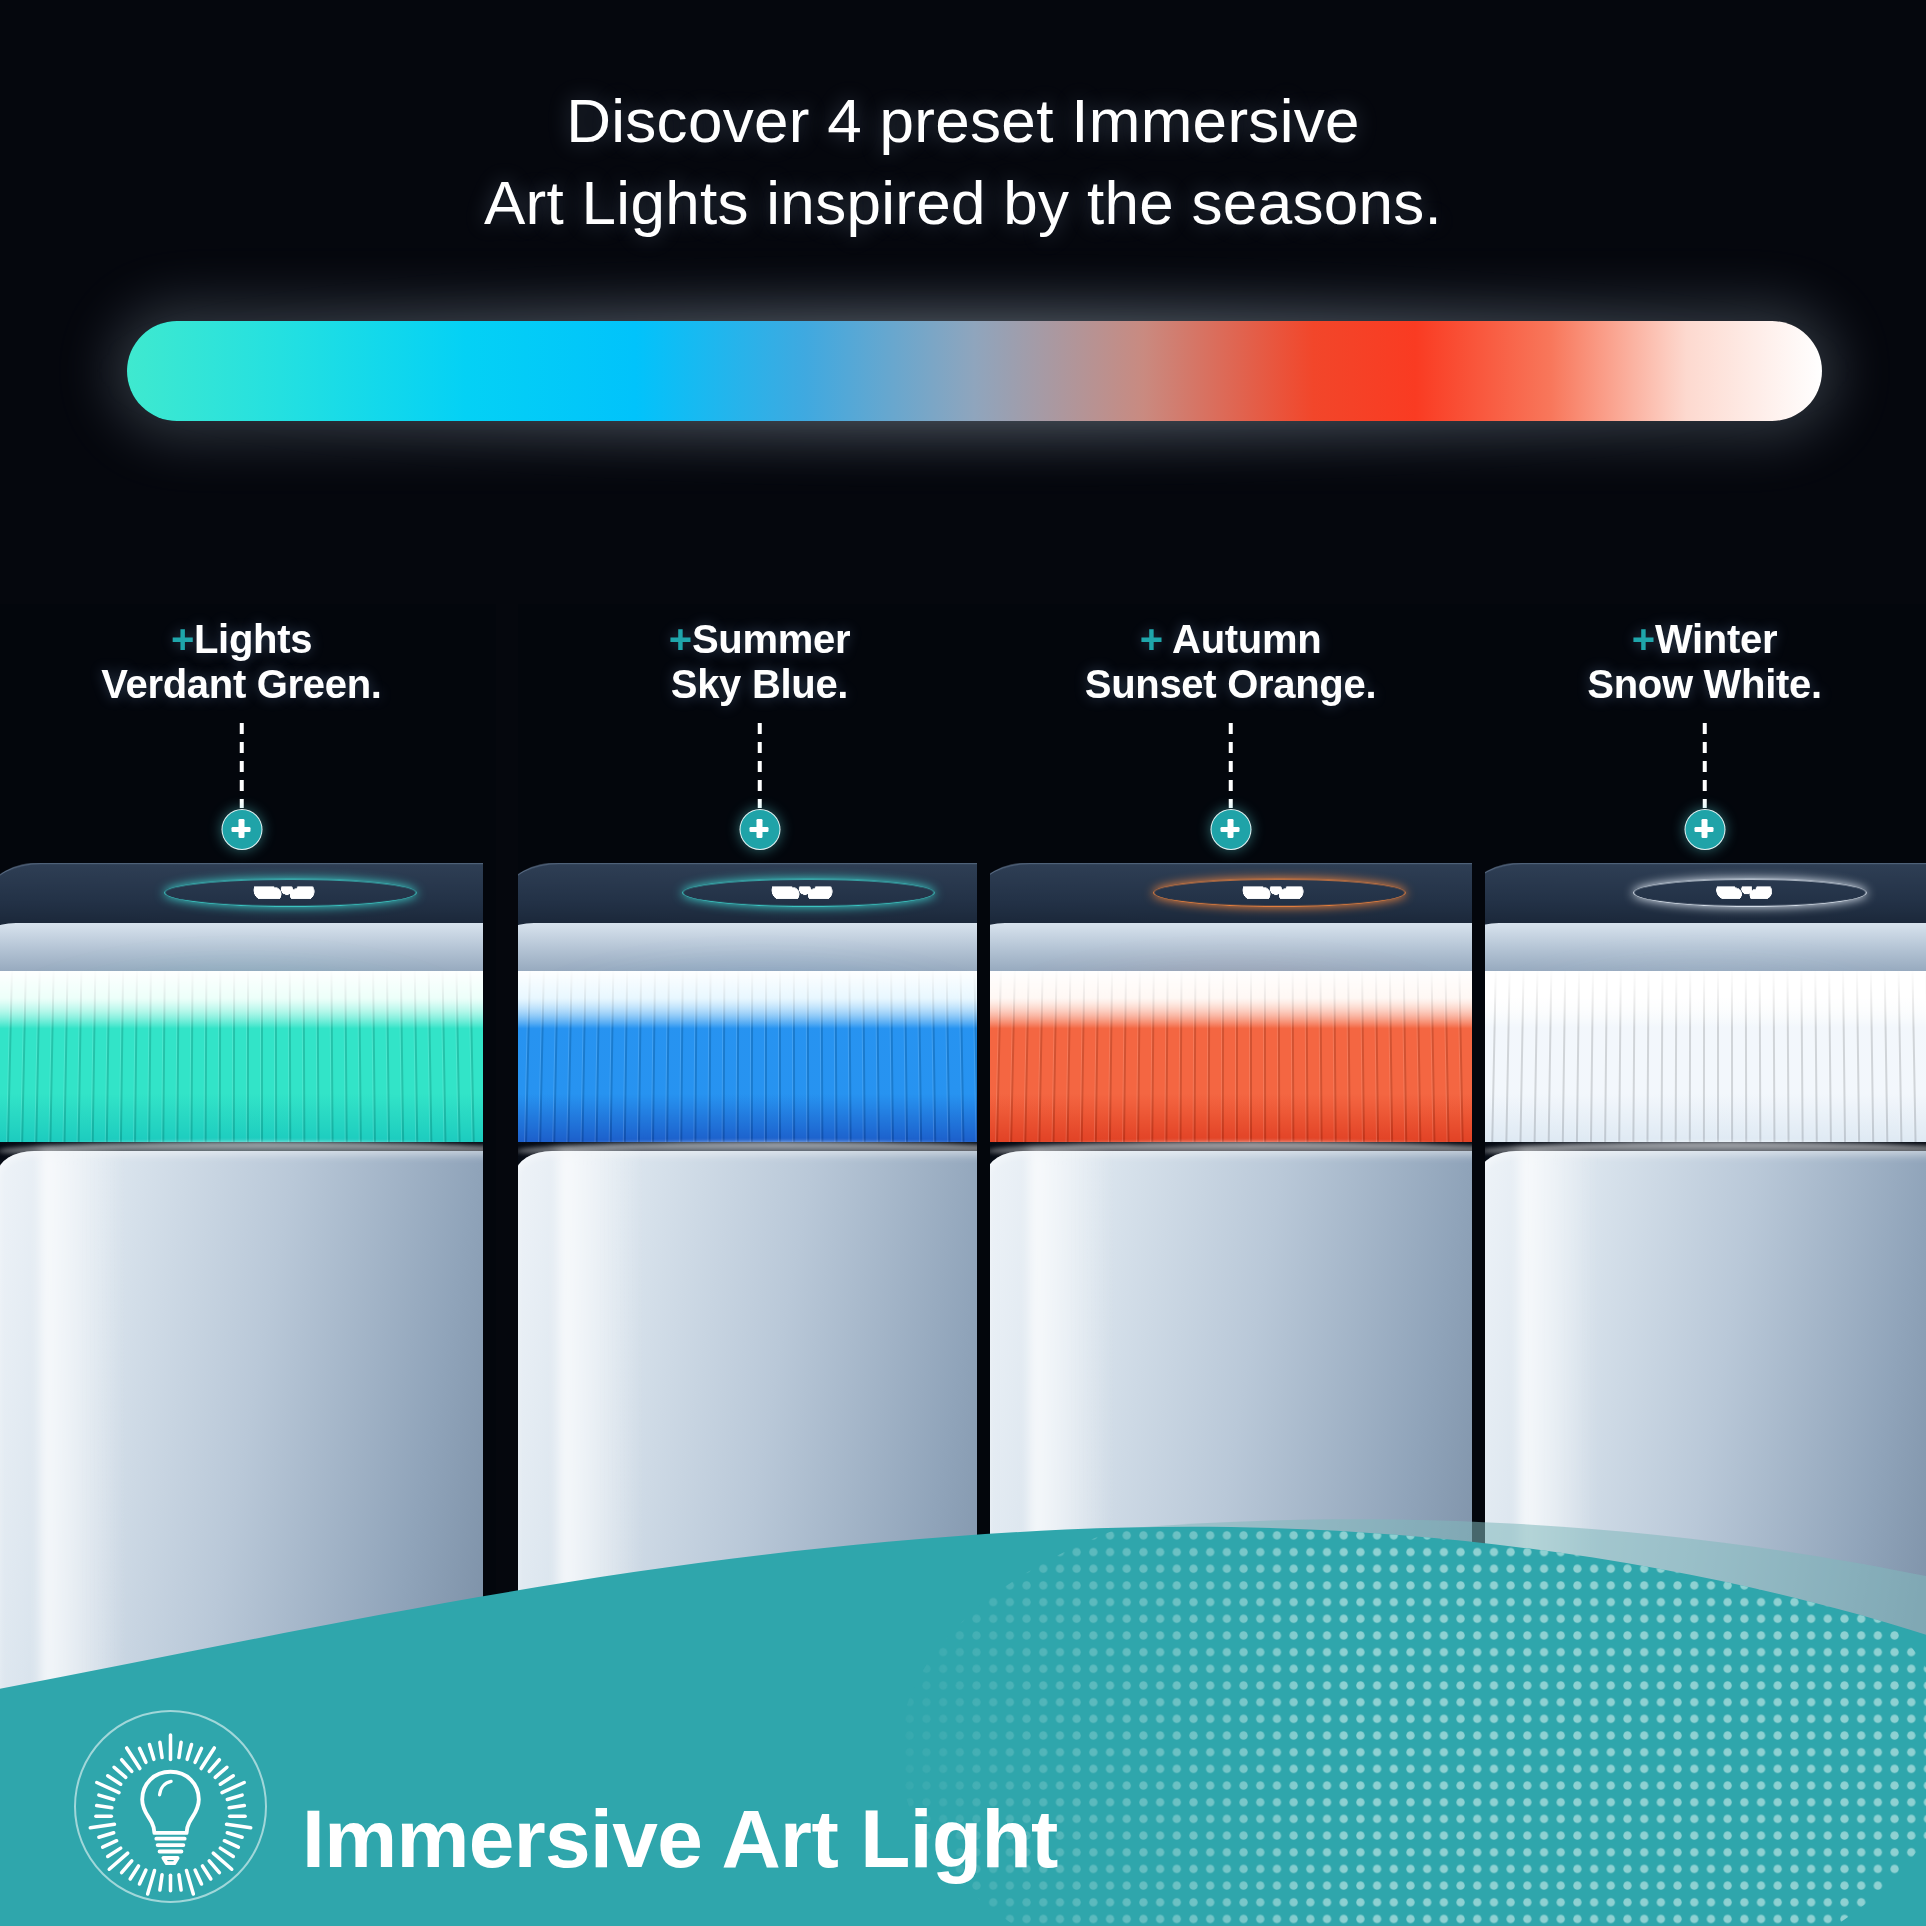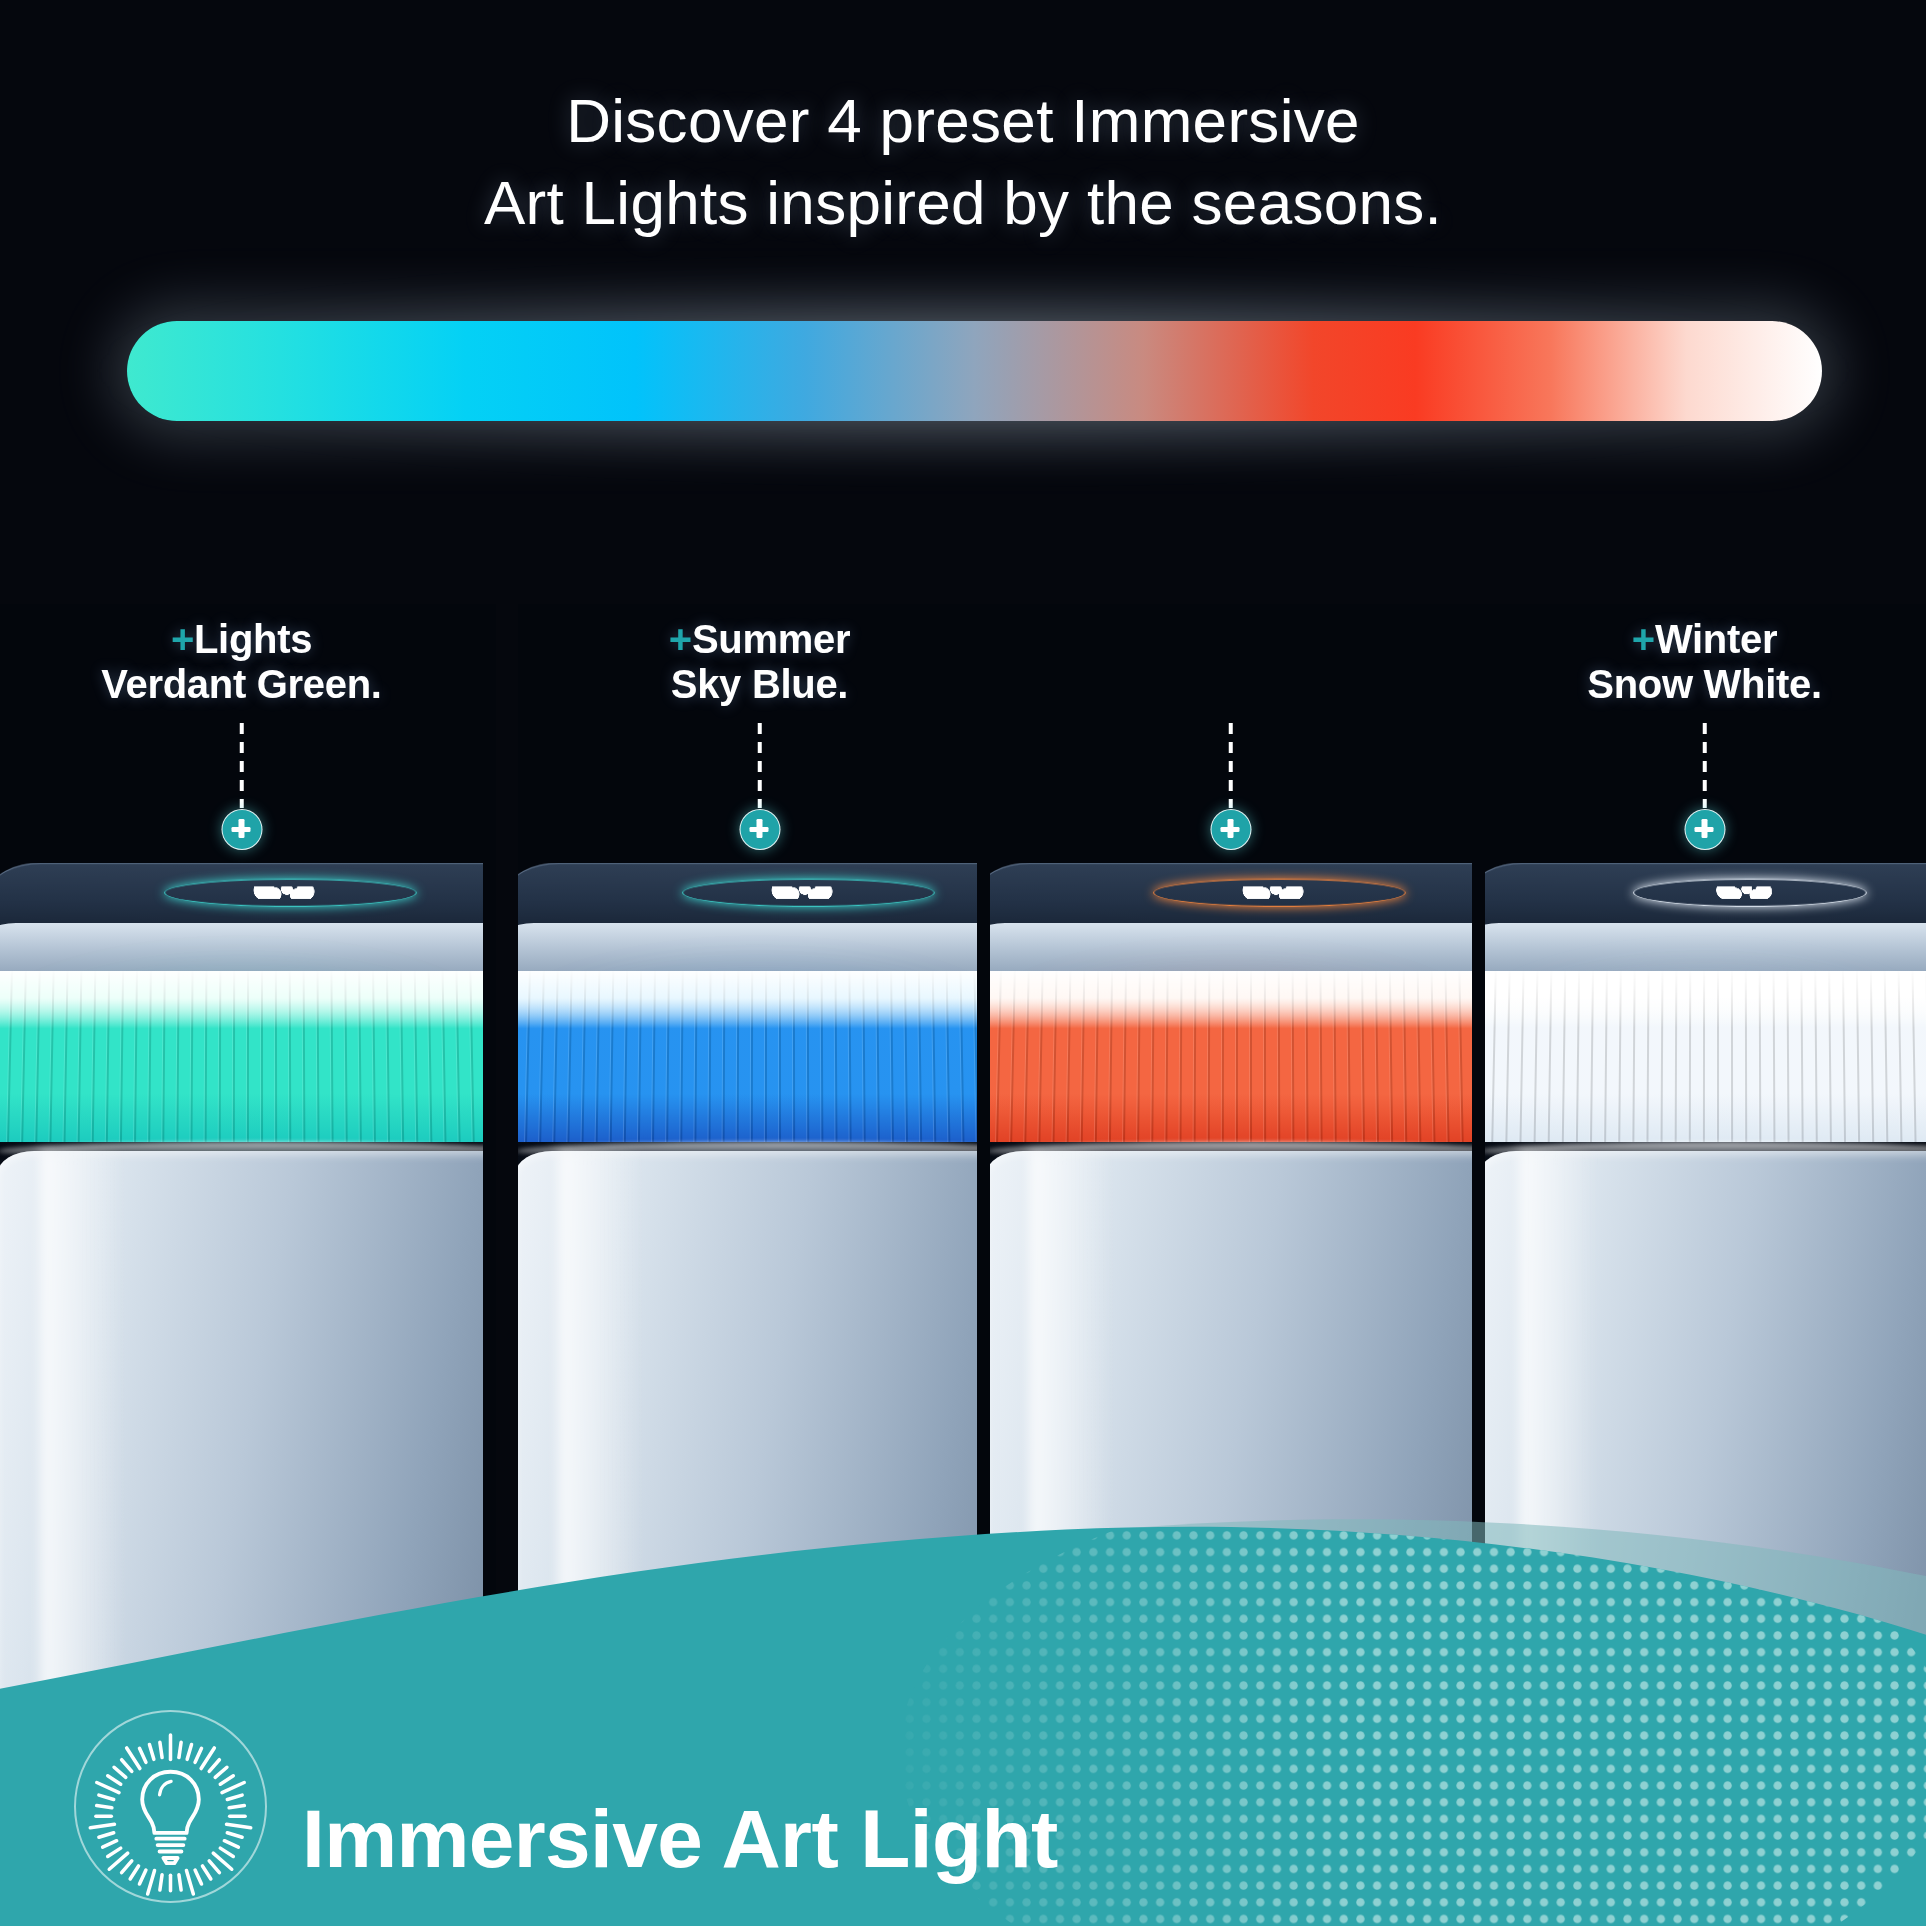--- a/index.html
+++ b/index.html
@@ -266,20 +266,24 @@
         </div>
         <div class="base-seam"></div>
         <div class="base">
             <div class="base-shine"></div>
           </div>
       </div>
     </div>
 
     <div class="panel p3">
       <div class="panel-bg"></div>
+      <div class="plabel">
+        <span class="plus">+ </span><span>Autumn</span>
+        <span class="ln2">Sunset Orange.</span>
+      </div>
       <div class="leader"></div>
       <div class="marker"></div>
       <div class="unit">
         <div class="lid">
           <div class="lid-badge" id="badge3" style="--accentline: #ff8a3d; --accentglow: #ff8a3d;">
               <i></i>
             </div>
         </div>
         <div class="collar"></div>
         <div class="band-glow" id="glow3" style="background: radial-gradient(closest-side, rgb(244, 96, 58), rgba(0, 0, 0, 0) 75%);"></div>

